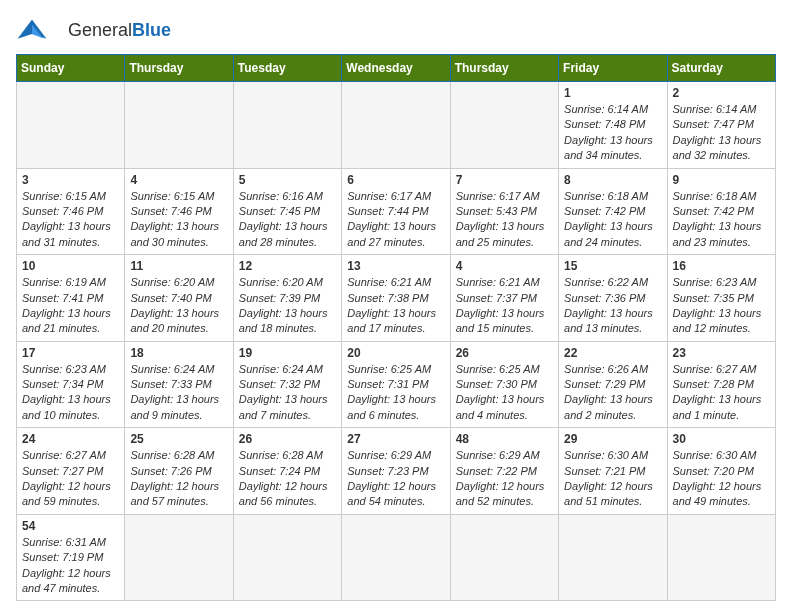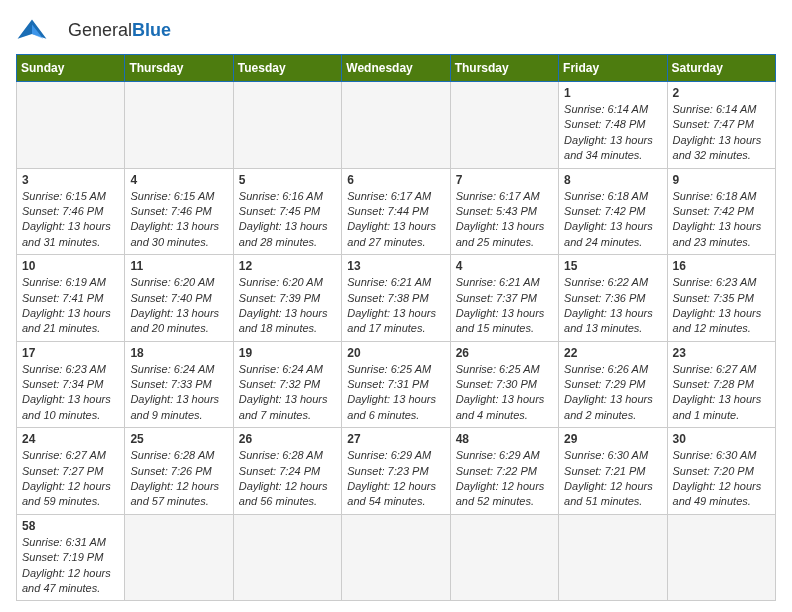--- a/index.html
+++ b/index.html
@@ -304,21 +304,21 @@
         </td>
         <td>
           <span class="day-number">30</span>
           <div class="day-info">Sunrise: 6:30 AM
 Sunset: 7:20 PM
 Daylight: 12 hours and 49 minutes.</div>
         </td>
       </tr>
       <tr class="last-row">
         <td>
-          <span class="day-number">58</span>
+          <span class="day-number">54</span>
           <div class="day-info">Sunrise: 6:31 AM
 Sunset: 7:19 PM
 Daylight: 12 hours and 47 minutes.</div>
         </td>
         <td class="empty"></td>
         <td class="empty"></td>
         <td class="empty"></td>
         <td class="empty"></td>
         <td class="empty"></td>
         <td class="empty"></td>

